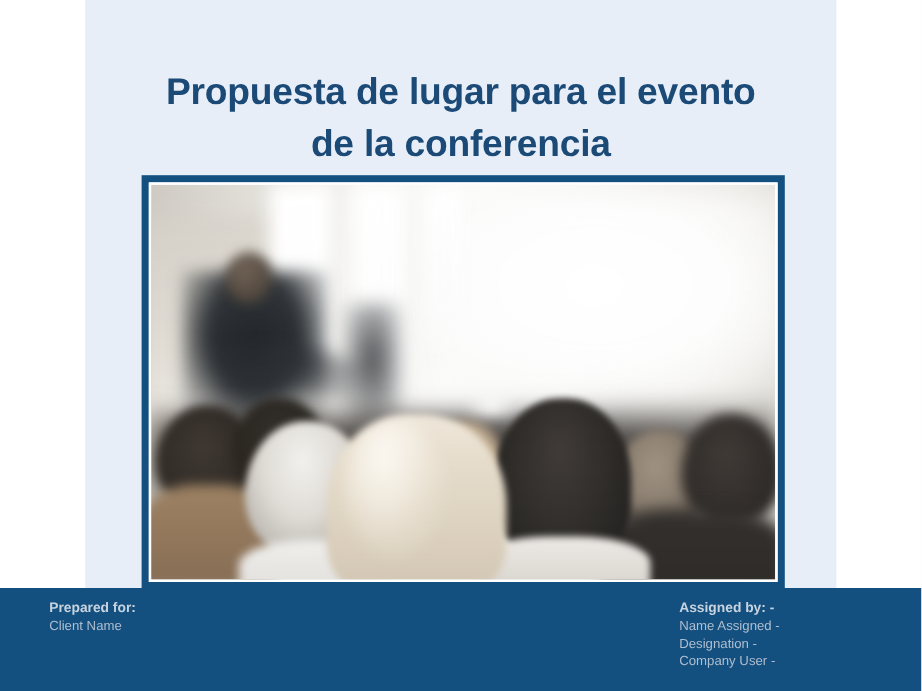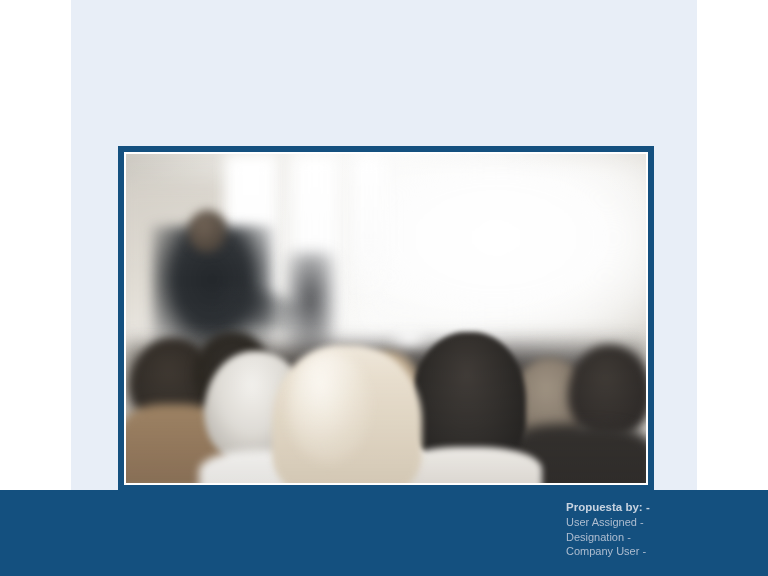--- a/index.html
+++ b/index.html
@@ -268,20 +268,22 @@
   }
   .footer-line { color: #aebdd0; }
 </style>
 </head>
 <body>
 
 <div id="slide">
 
   <div id="bg-panel"></div>
 
+  <h1 id="title">Propuesta de lugar para el evento
+de la conferencia</h1>
 
   <div id="photo-frame">
     <div id="photo-inner">
       <div id="photo">
         <div class="layer" id="hall-bg"></div>
         <div class="layer" id="wall-left"></div>
         <div class="layer" id="screen"></div>
         <div class="layer" id="window-a"></div>
         <div class="layer" id="window-b"></div>
         <div class="layer" id="window-c"></div>
@@ -304,21 +306,25 @@
         <div class="layer" id="dark-fg-shirt"></div>
         <div class="layer" id="head-blonde"></div>
         <div class="layer" id="blonde-sheen"></div>
         <div class="layer" id="haze"></div>
       </div>
     </div>
   </div>
 
   <div id="footer"></div>
 
+  <div class="footer-col" id="footer-left">
+    <div class="footer-head">Prepared for:</div>
+    <div class="footer-line">Client Name</div>
+  </div>
 
   <div class="footer-col" id="footer-right">
-    <div class="footer-head">Propuesta by: -</div>
-    <div class="footer-line">User Assigned -</div>
+    <div class="footer-head">Assigned by: -</div>
+    <div class="footer-line">Name Assigned -</div>
     <div class="footer-line">Designation -</div>
     <div class="footer-line">Company User -</div>
   </div>
 
 </div>
 
 </body></html>

